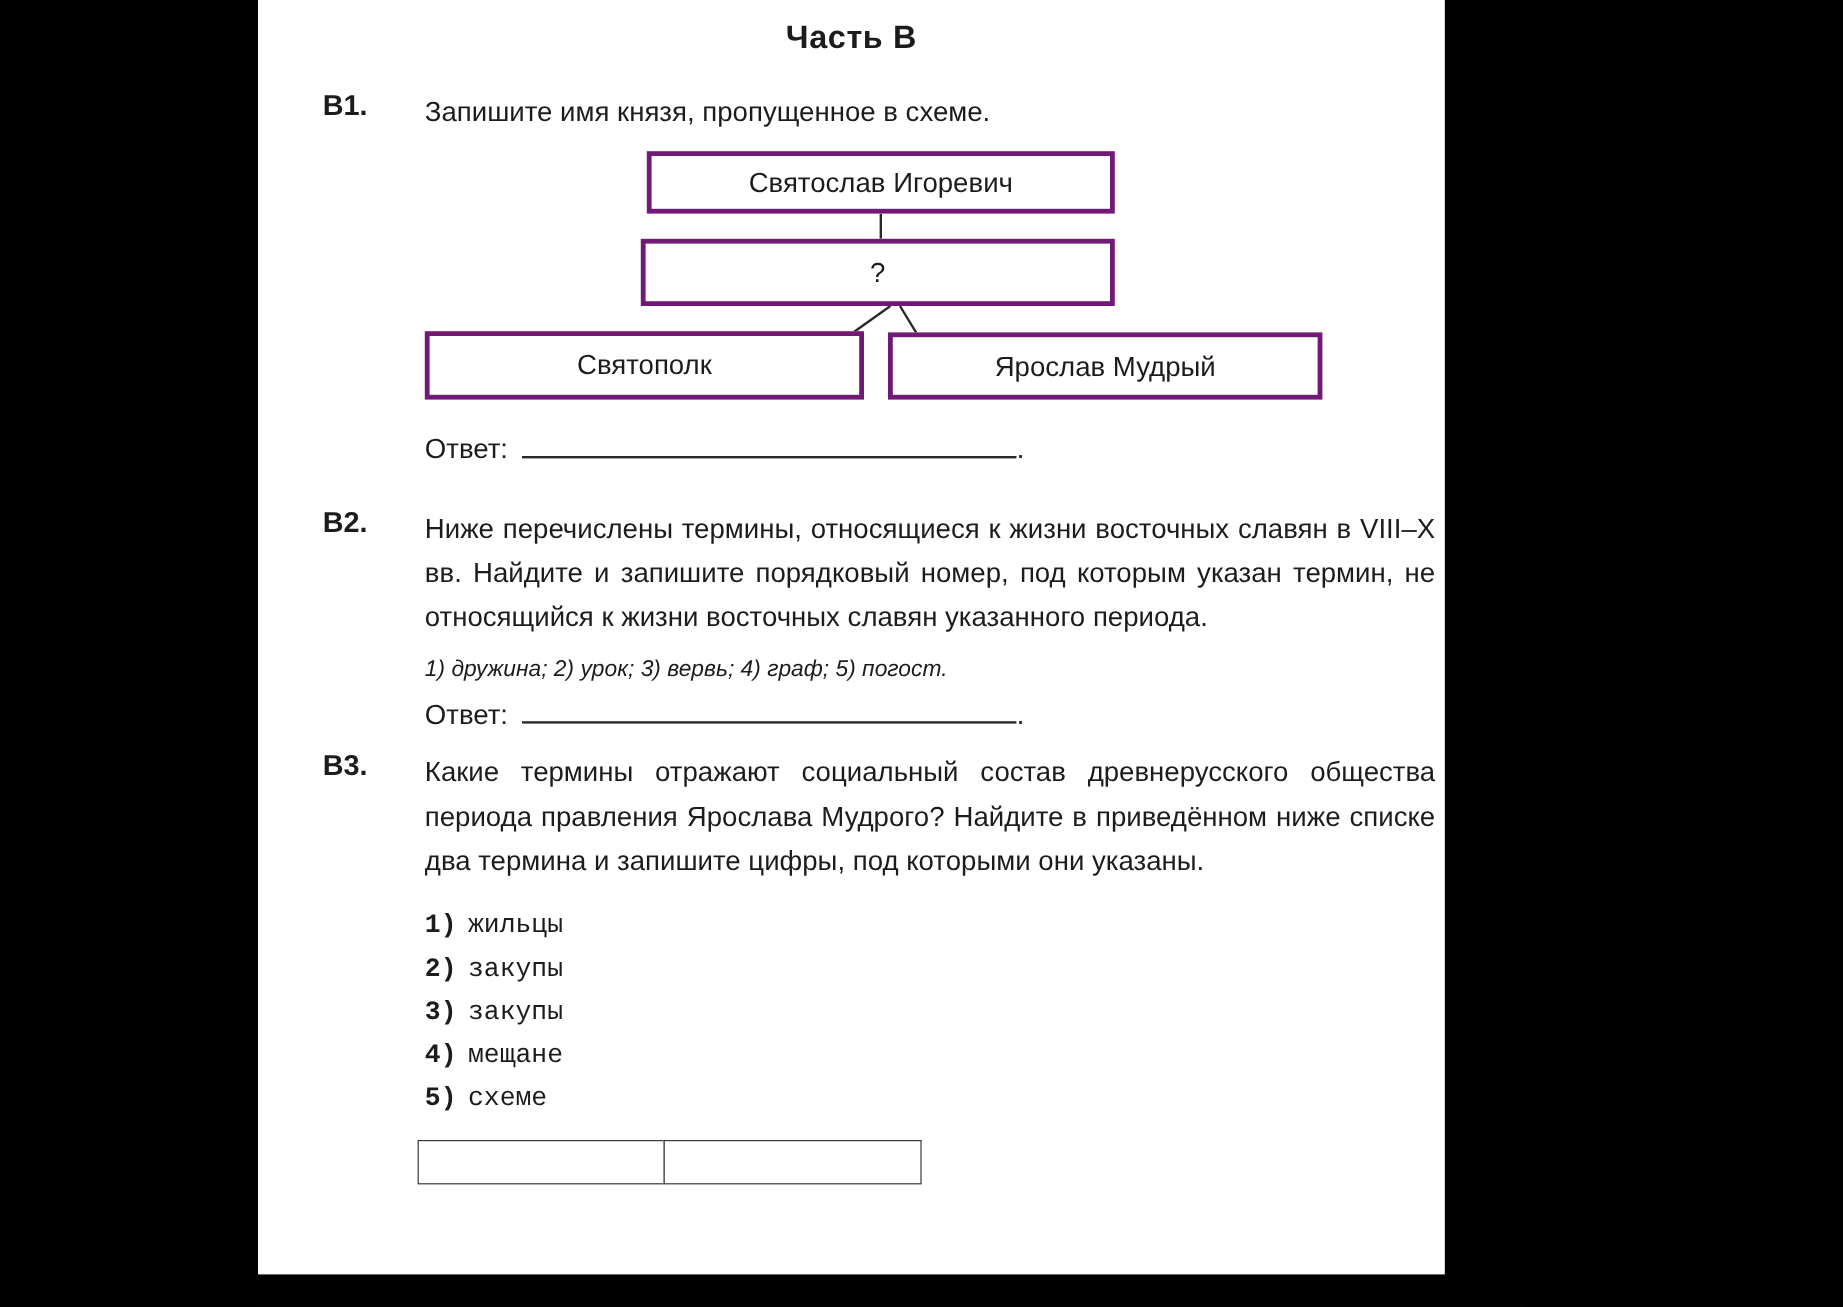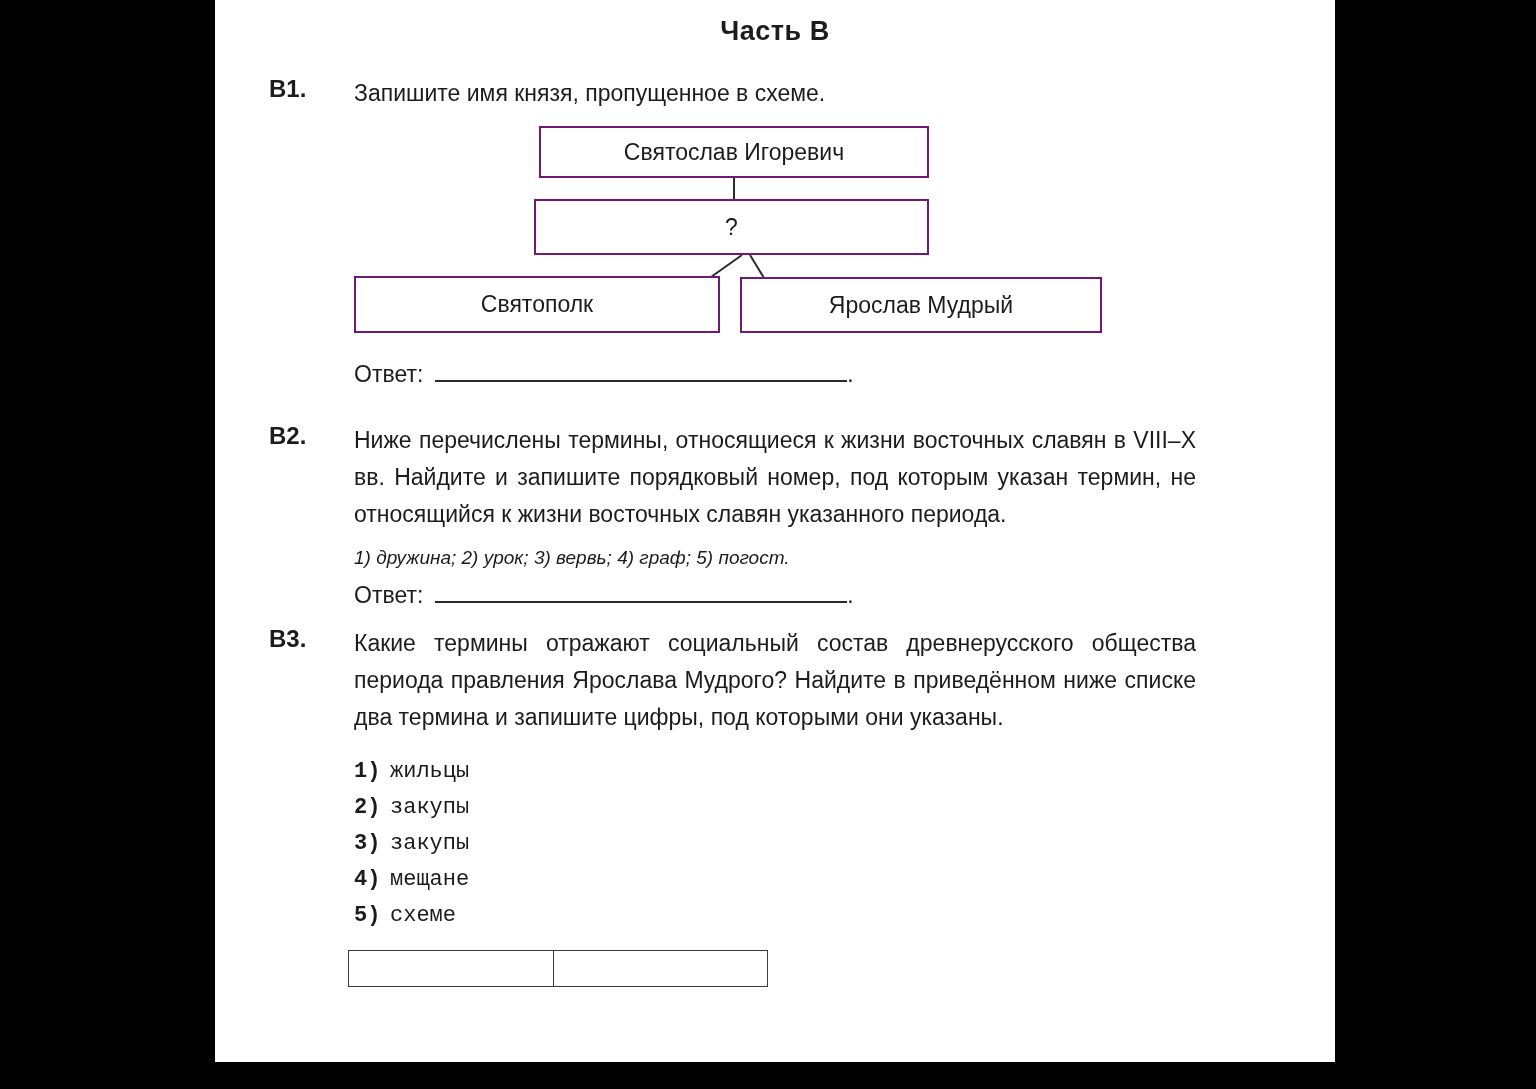--- a/index.html
+++ b/index.html
@@ -13,21 +13,21 @@
     position: relative;
     width: 1536px;
     height: 1089px;
     background: #000;
     overflow: hidden;
   }
   .page {
     position: absolute;
     left: 215px;
     top: 0;
-    width: 1120px;
+    width: 989px;
     height: 1062px;
     background: #ffffff;
     box-sizing: border-box;
   }
   .doc-title {
     margin-top: 16px;
     text-align: center;
     font-size: 27px;
     font-weight: bold;
     letter-spacing: 0.5px;
@@ -60,21 +60,21 @@
     height: 212px;
     margin-top: 14px;
   }
   .diagram svg {
     position: absolute;
     left: 0; top: 0;
   }
   .dbox {
     position: absolute;
     box-sizing: border-box;
-    border: 2px solid #701a75;
+    border: 4px solid #701a75;
     background: #fff;
     display: flex;
     align-items: center;
     justify-content: center;
     font-size: 23px;
   }
   .dbox.top   { left: 185px; top: 0;     width: 390px; height: 52px; }
   .dbox.mid   { left: 180px; top: 73px;  width: 395px; height: 56px; }
   .dbox.left  { left: 0;     top: 150px; width: 366px; height: 57px; }
   .dbox.right { left: 386px; top: 151px; width: 362px; height: 56px; }

